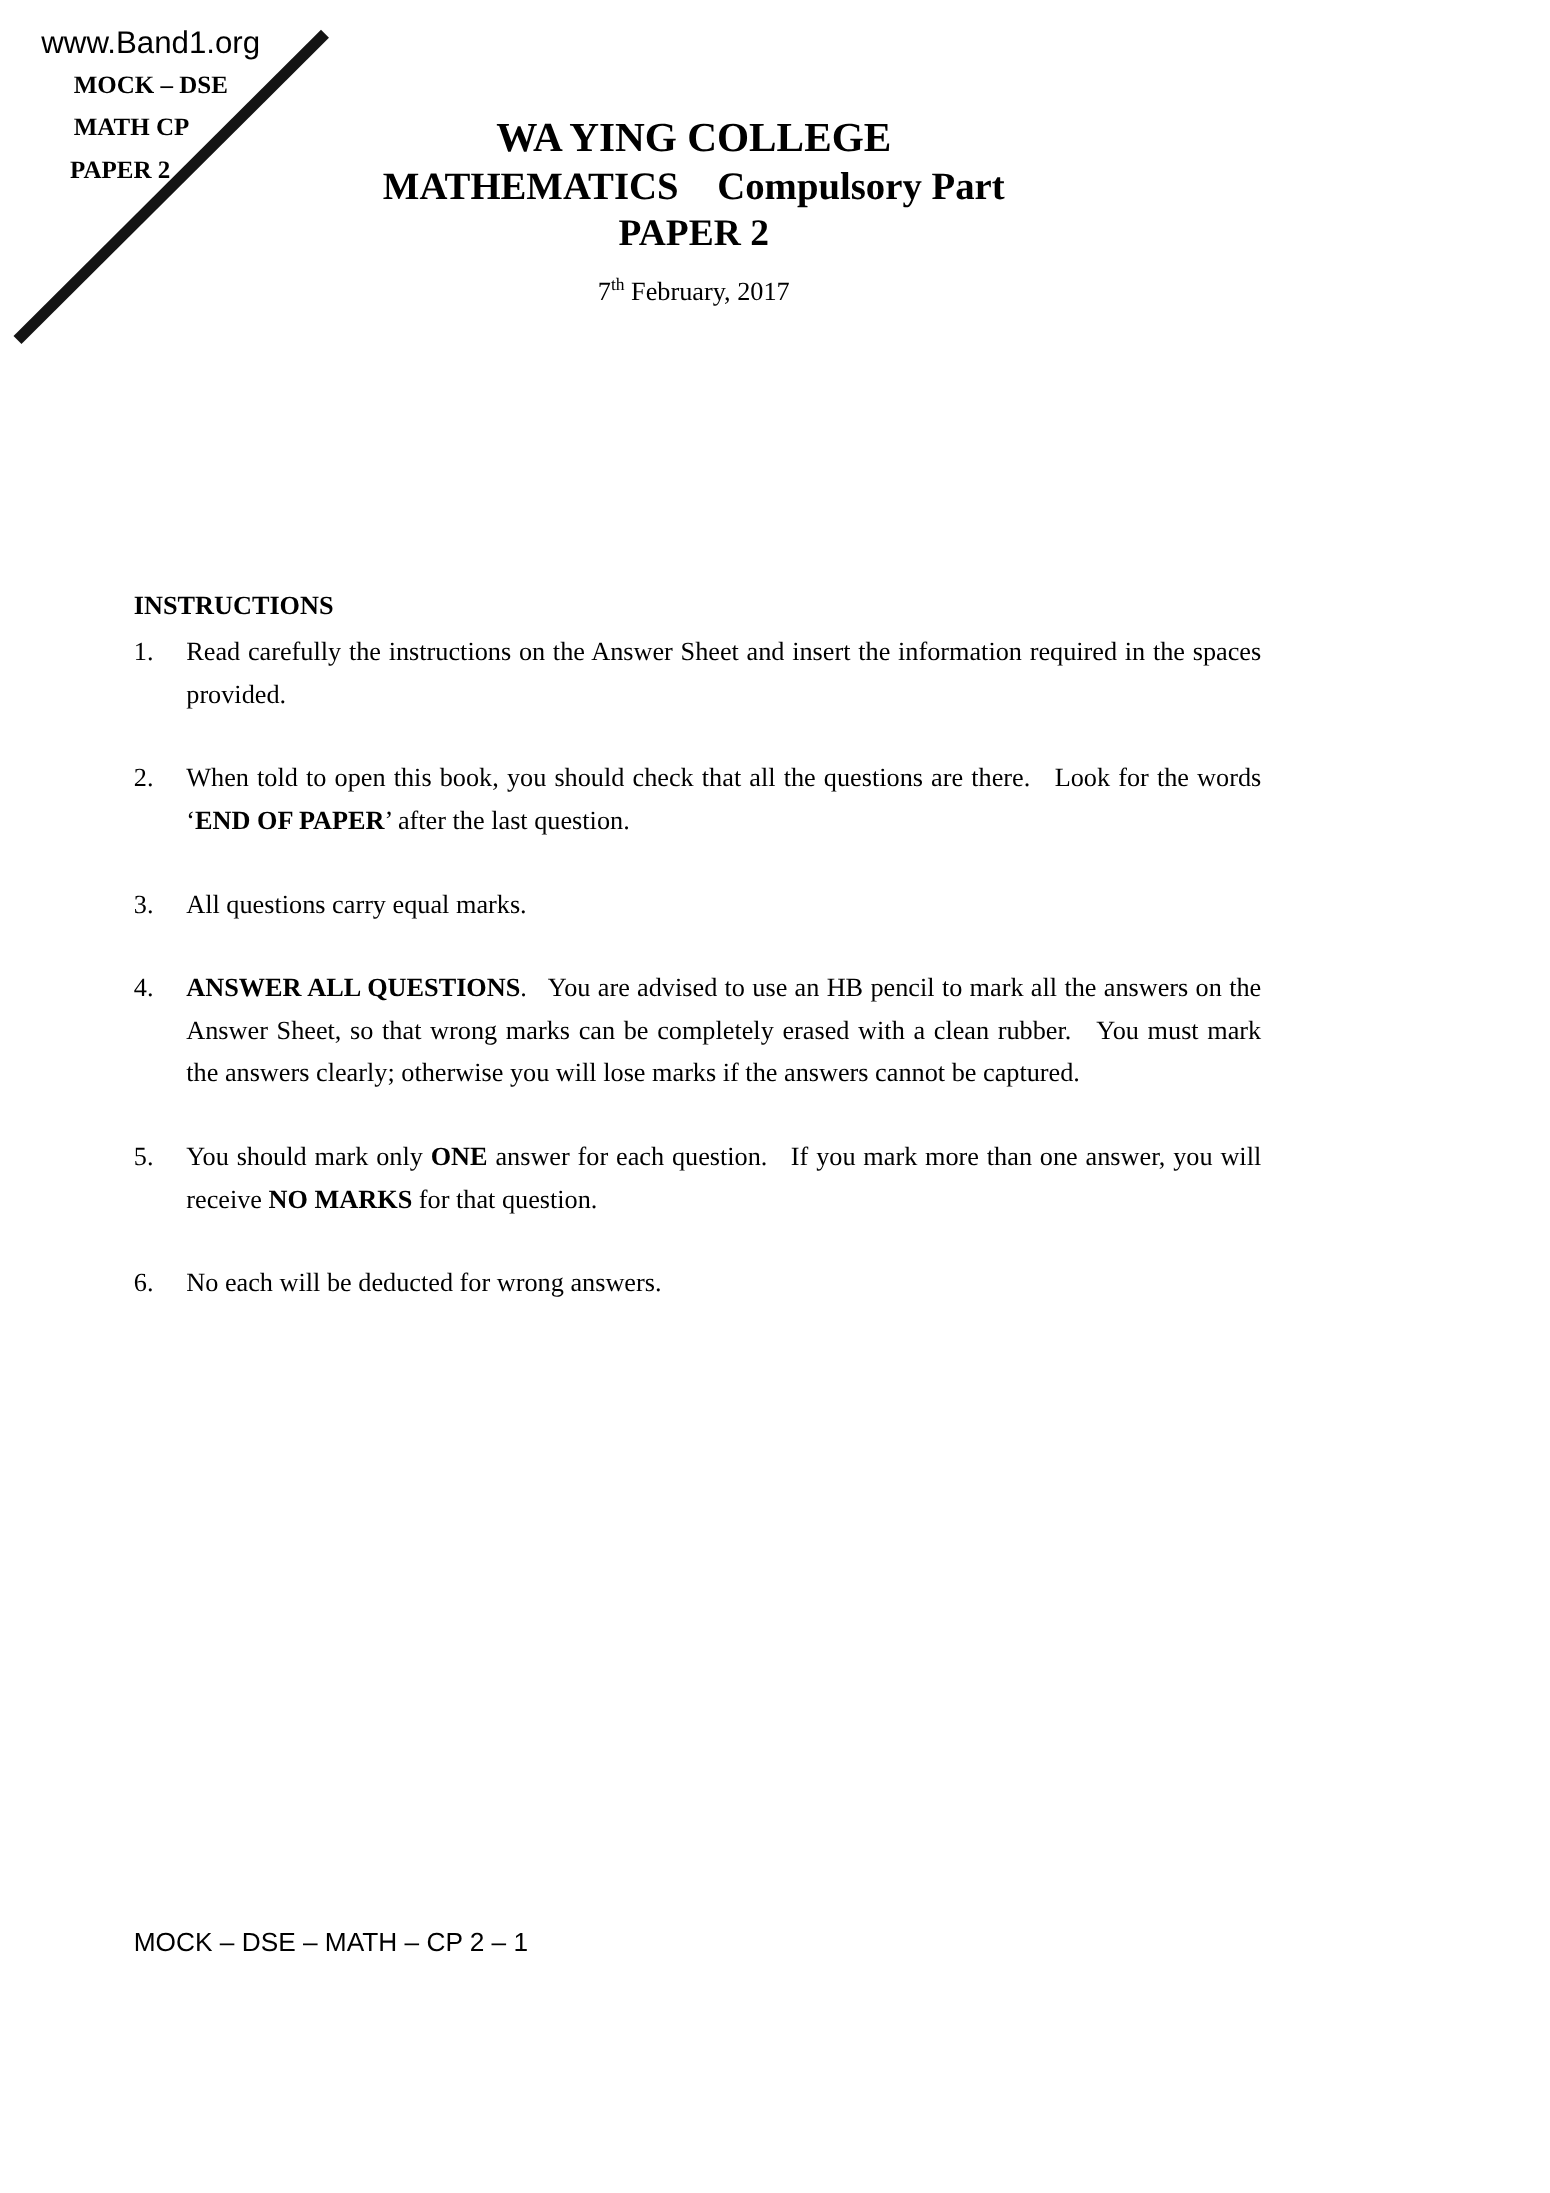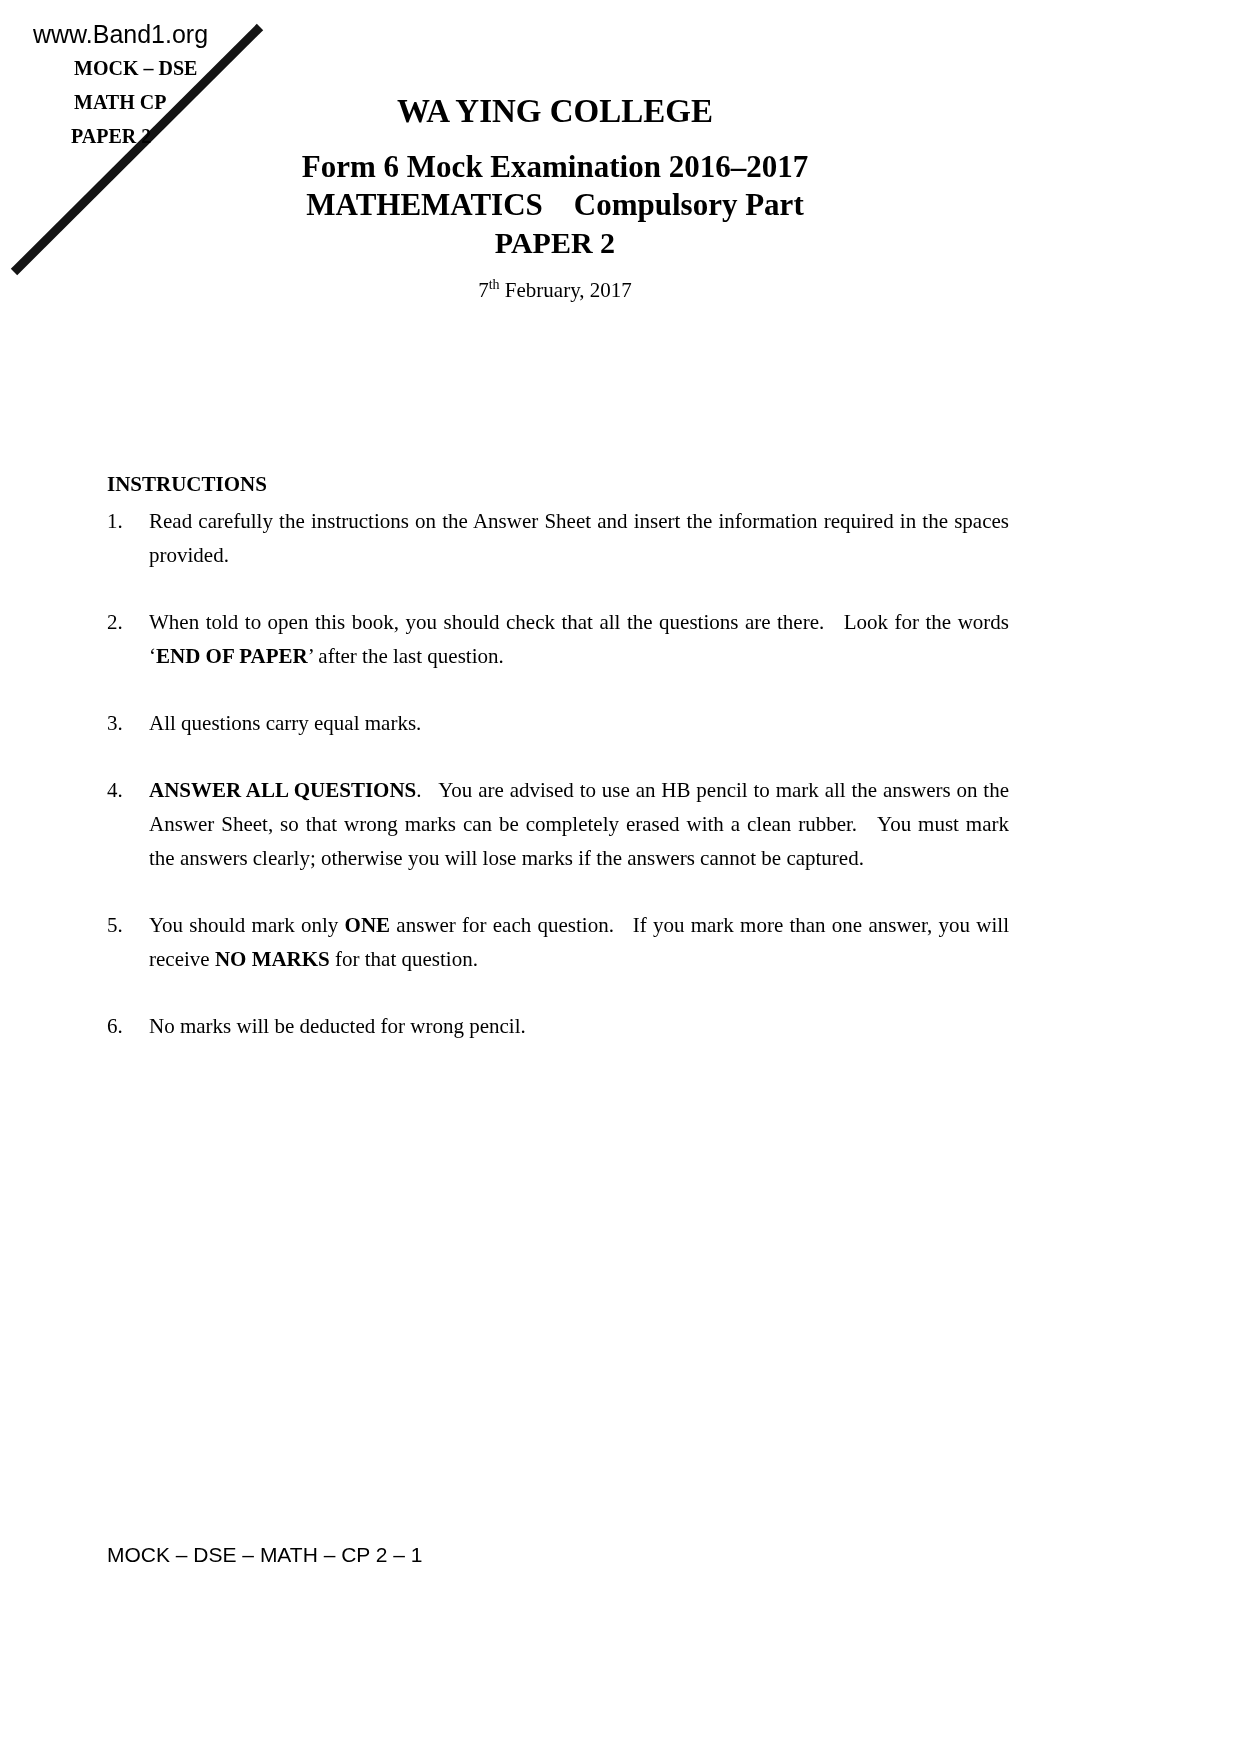--- a/index.html
+++ b/index.html
@@ -17,21 +17,21 @@
   
   .corner { position: absolute; top: 0; left: 0; width: 320px; height: 320px; padding-left: 24px; }
   .corner-svg { position: absolute; top: 0; left: 0; }
   .site {
     position: absolute; top: 20px; left: 33px;
     font-family: "Liberation Sans", sans-serif;
     font-size: 25px; font-weight: 400;
   }
   .corner-label {
     position: absolute; font-weight: 700; font-size: 20px;
-    font-family: "Liberation Serif", serif; white-space: nowrap; margin-left: 15px;
+    font-family: "Liberation Serif", serif; white-space: nowrap;
   }
   .cl1 { top: 57px; left: 59px; }
   .cl2 { top: 91px; left: 59px; }
   .cl3 { top: 125px; left: 56px; }
 
   
   .header { position: absolute; top: 92px; left: 0; width: 1110px; text-align: center; }
   .college  { font-size: 33px; font-weight: 700; line-height: 38px; }
   .examname { margin-top: 18px; font-size: 31px; font-weight: 700; line-height: 38px; }
   .subject  { font-size: 31px; font-weight: 700; line-height: 38px; }
@@ -71,21 +71,20 @@
       <line x1="14" y1="272" x2="260" y2="27" stroke="#141414" stroke-width="9" stroke-linecap="butt"></line>
     </svg>
     <div class="site">www.Band1.org</div>
     <div class="corner-label cl1">MOCK – DSE</div>
     <div class="corner-label cl2">MATH CP</div>
     <div class="corner-label cl3">PAPER 2</div>
   </div>
 
   <div class="header">
     <div class="college">WA YING COLLEGE</div>
-    <div class="examname">Form 6 Mock Examination 2016–2017</div>
     <div class="subject">MATHEMATICS&nbsp;&nbsp;&nbsp; Compulsory Part</div>
     <div class="papernum">PAPER 2</div>
     <div class="date">
       <span>7</span><sup>th</sup><span> February, 2017</span>
     </div>
   </div>
 
   <div class="instructions">
     <div class="ins-title">INSTRUCTIONS</div>
     <div class="ins-list">
@@ -109,20 +108,20 @@
       <div class="ins-text"><span class="bold">ANSWER ALL QUESTIONS</span><span class="plain">.&nbsp;&nbsp; You are advised to use an HB pencil to mark all the answers on the Answer Sheet, so that wrong marks can be completely erased with a clean rubber.&nbsp;&nbsp; You must mark the answers clearly; otherwise you will lose marks if the answers cannot be captured.</span></div>
     </div>
 
     <div class="ins-item">
       <div class="ins-num">5.</div>
       <div class="ins-text"><span class="plain">You should mark only </span><span class="bold">ONE</span><span class="plain"> answer for each question.&nbsp;&nbsp; If you mark more than one answer, you will receive </span><span class="bold">NO MARKS</span><span class="plain"> for that question.</span></div>
     </div>
 
     <div class="ins-item">
       <div class="ins-num">6.</div>
-      <div class="ins-text"><span class="plain">No marks will be deducted for wrong pencil.</span></div>
+      <div class="ins-text"><span class="plain">No each will be deducted for wrong answers.</span></div>
     </div>
   </div>
   </div>
 
   <div class="footer">MOCK – DSE – MATH – CP 2 –  1</div>
 
 </div>
 
 </body></html>

